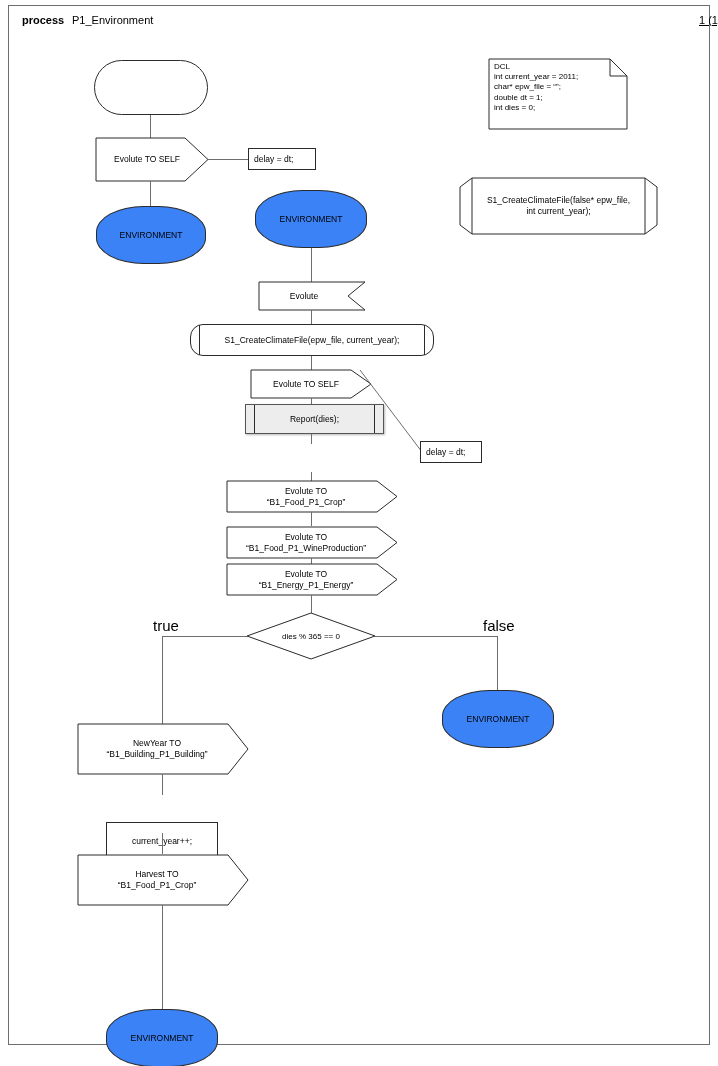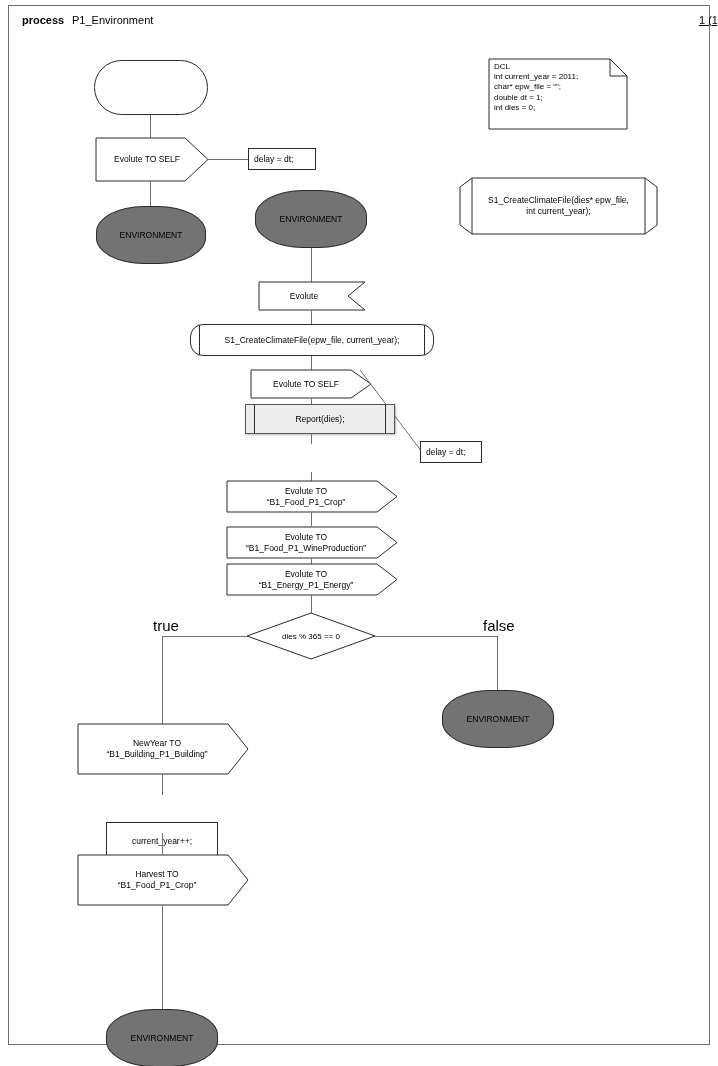--- a/index.html
+++ b/index.html
@@ -77,21 +77,21 @@
 
   
   .start-sym {
     border: 1px solid #2b2b2b;
     border-radius: 34px;
     background: #fff;
   }
 
   
   .state-sym {
-    background: #737373;
+    background: #3b82f6;
     border: 1px solid #2b2b2b;
     border-radius: 50% / 50%;
   }
   .state-sym {
     border-radius: 48px / 26px;
   }
 
   
   .task-sym {
     border: 1px solid #2b2b2b;
@@ -175,21 +175,21 @@
 double dt = 1;
 int dies = 0;</div>
 
   <div class="svg-sym" style="left:459px; top:177px;">
     <svg width="199" height="58" viewBox="0 0 199 58">
       <path d="M13,1 L186,1 L198,10 L198,48 L186,57 L13,57 L1,48 L1,10 Z" fill="#ffffff" stroke="#2b2b2b" stroke-width="1"></path>
       <path d="M13,1 L13,57 M186,1 L186,57" fill="none" stroke="#2b2b2b" stroke-width="1"></path>
     </svg>
   </div>
   <div class="sym" style="left:464px; top:184px; width:189px; height:44px;">
-    <span class="lbl">S1_CreateClimateFile(dies* epw_file,
+    <span class="lbl">S1_CreateClimateFile(false* epw_file,
 int current_year);</span>
   </div>
 
   <div class="sym start-sym" style="left:94px; top:60px; width:114px; height:55px;">
     <span class="lbl"></span>
   </div>
 
   <div class="line v" style="left:150px; top:115px; height:23px;"></div>
 
   <div class="svg-sym" style="left:95px; top:137px;">
@@ -245,21 +245,21 @@
     <svg width="65" height="85" viewBox="0 0 65 85">
       <line x1="0" y1="0" x2="62" y2="82" stroke="#6e6e6e" stroke-width="1"></line>
     </svg>
   </div>
   <div class="sym ext-sym lft" style="left:420px; top:441px; width:62px; height:22px;">
     <span class="lbl">delay = dt;</span>
   </div>
 
   <div class="line v" style="left:311px; top:398px; height:7px;"></div>
 
-  <div class="sym call-sym sel" style="left:245px; top:404px; width:150px; height:30px;">
+  <div class="sym call-sym sel" style="left:245px; top:404px; width:139px; height:30px;">
     <span class="lbl">Report(dies);</span>
   </div>
   <div class="line v" style="left:311px; top:434px; height:10px;"></div>
 
   <div class="line v" style="left:311px; top:472px; height:9px;"></div>
 
   <div class="svg-sym" style="left:226px; top:480px;">
     <svg width="172" height="33" viewBox="0 0 172 33">
       <path d="M1,1 L151,1 L171,16.5 L151,32 L1,32 Z" fill="#ffffff" stroke="#2b2b2b" stroke-width="1"></path>
     </svg>

